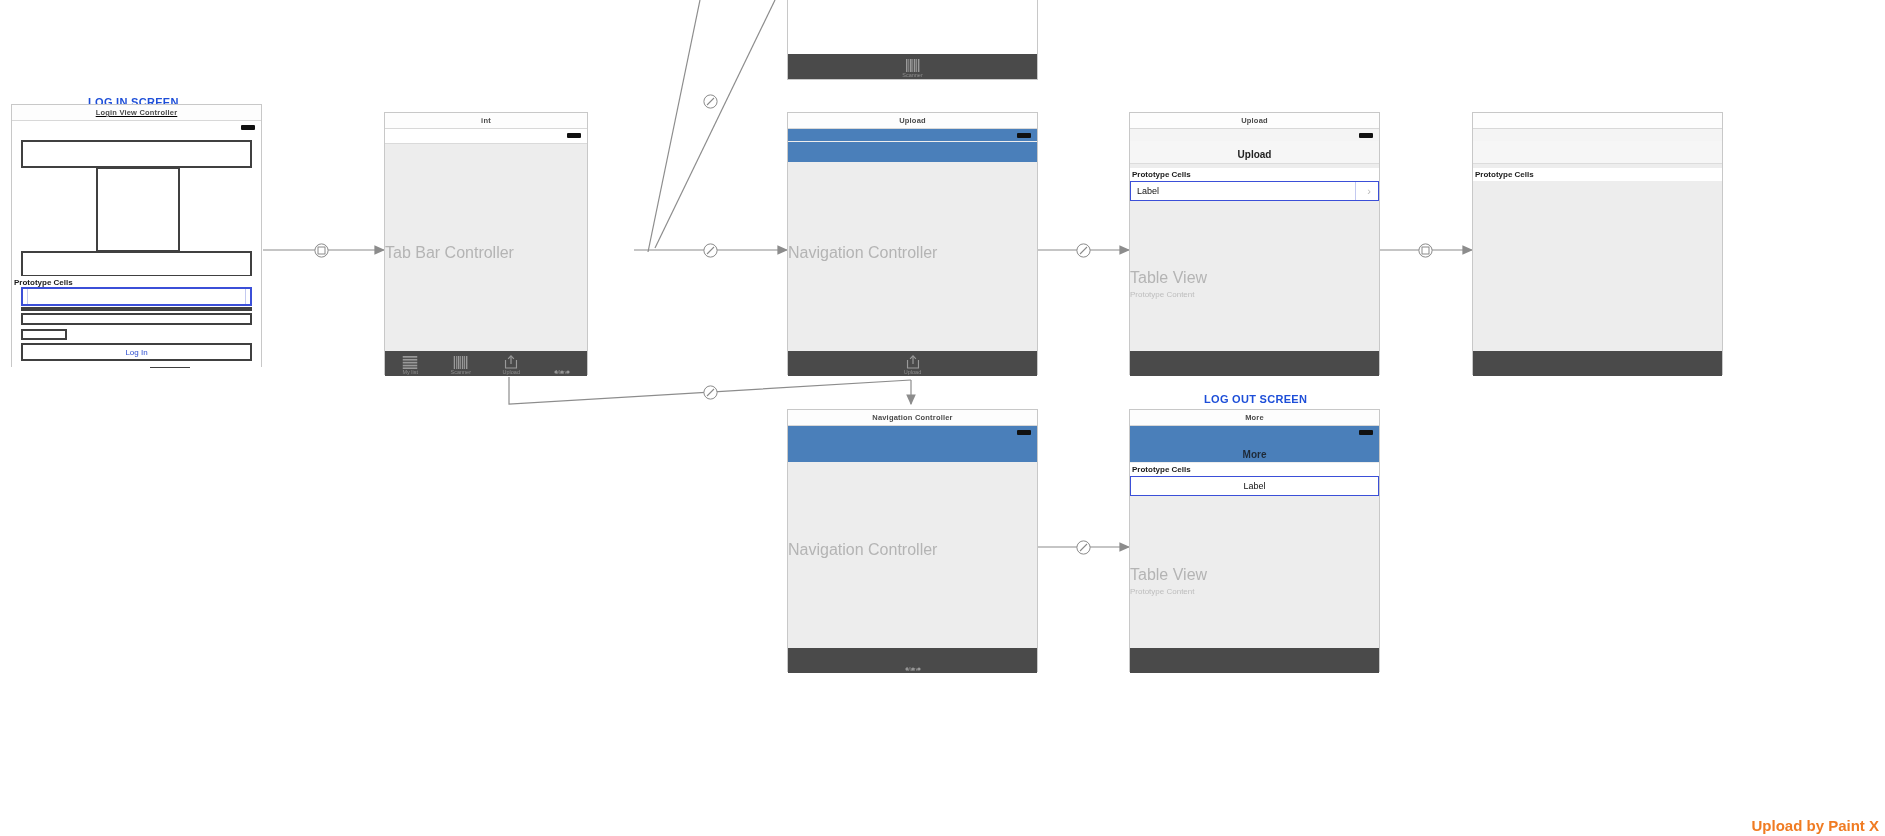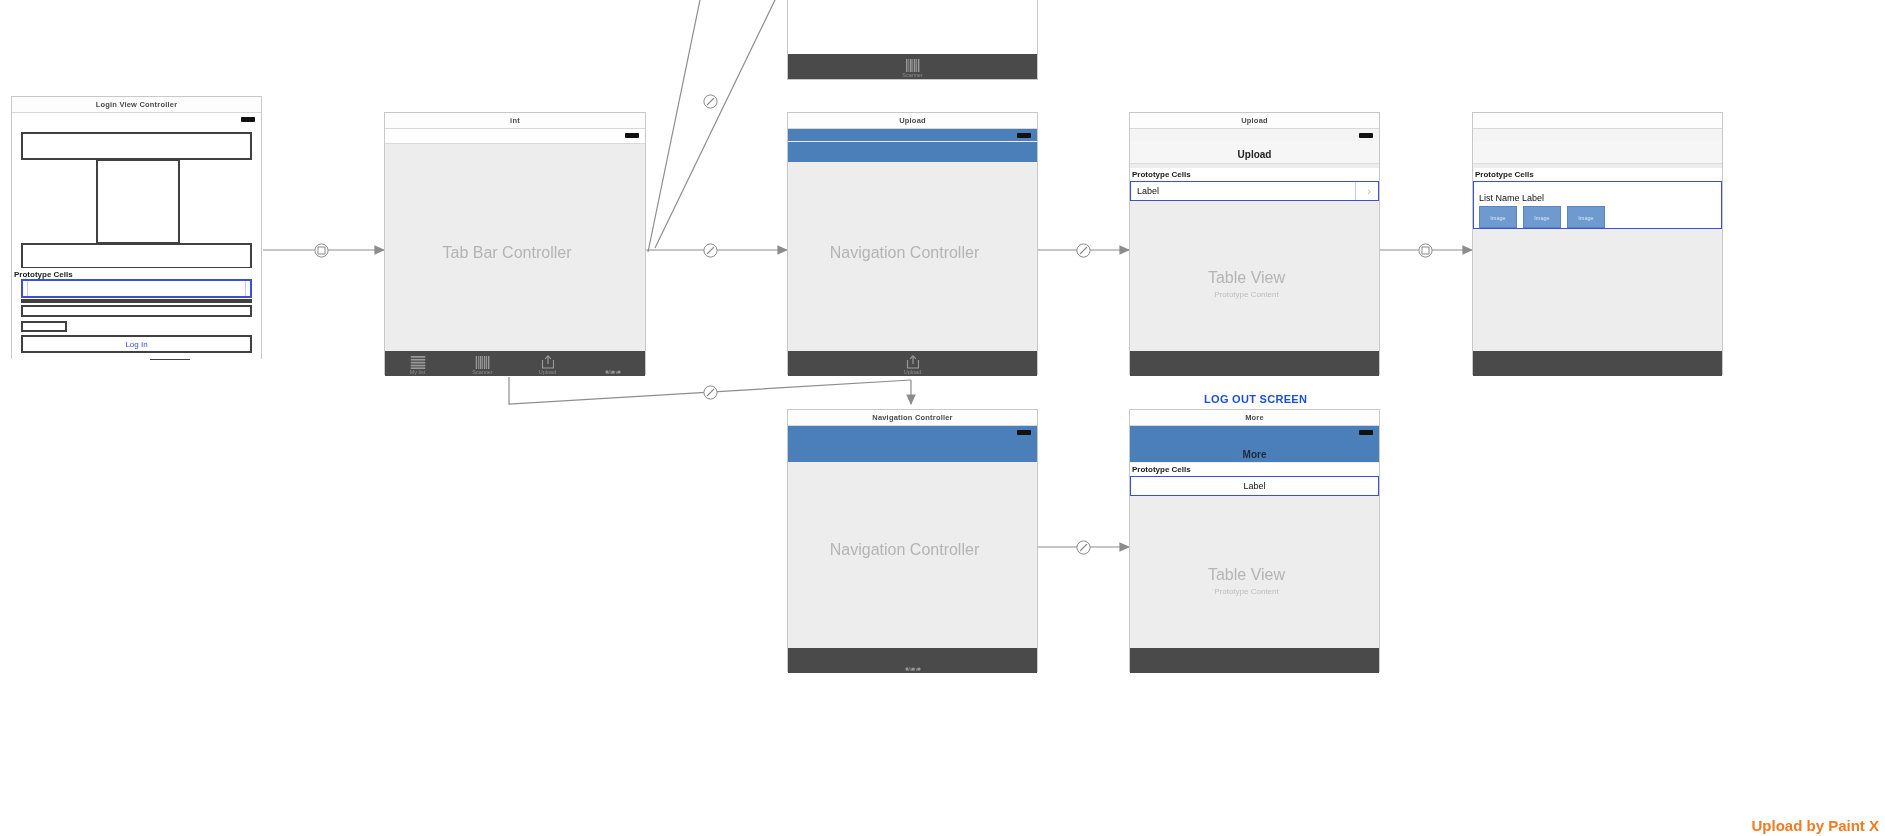--- a/index.html
+++ b/index.html
@@ -16,21 +16,21 @@
     height:15px;line-height:15px;text-align:center;
     font-size:7.5px;font-weight:bold;color:#4a4a4a;
     background:#fdfdfd;border-bottom:1px solid #d8d8d8;
     letter-spacing:.2px;
   }
   .scene-body{position:relative;background:#ededed;overflow:hidden;}
   .scene-body.white{background:#ffffff;}
 
   .placeholder{
     position:absolute;left:0;right:16px;top:50%;transform:translateY(-50%);
-    text-align:center;color:#b4b4b4;font-size:16px;pointer-events:none;
+    text-align:left;color:#b4b4b4;font-size:16px;pointer-events:none;
   }
   .placeholder .sub{display:block;font-size:8px;color:#bdbdbd;margin-top:3px;}
 
   
   .battery{position:absolute;right:6px;top:4px;width:14px;height:5px;background:#111;border-radius:1px;}
 
   
   .statusbar-blue{position:absolute;left:0;right:0;top:0;height:12px;background:#4a7fba;}
   .navbar-blue{position:absolute;left:0;right:0;height:20px;background:#4a7fba;}
   .navbar-blue .t{
@@ -193,21 +193,21 @@
                 <rect x="12" y="0" width="1.4" height="13"></rect>
               </g>
             </svg>
           </span>
           <span class="lbl">Scanner</span>
         </div>
       </div>
     </div>
   </div>
 
-  <div class="scene" style="left:11px;top:96px;width:251px;height:263px;">
+  <div class="scene" style="left:11px;top:104px;width:251px;height:263px;text-decoration:underline;">
     <div class="scene-title">Login View Controller</div>
     <div class="scene-body white" style="height:247px;">
       <div class="battery"></div>
 
       <div class="wb" style="left:9px;top:19px;right:9px;height:28px;"></div>
 
       <div class="wb" style="left:84px;top:46px;width:84px;height:85px;"></div>
 
       <div class="wb" style="left:9px;top:130px;right:9px;height:26px;"></div>
 
@@ -225,21 +225,21 @@
       <div class="wb" style="left:9px;top:208px;width:46px;height:11px;"></div>
 
       <div class="wb" style="left:9px;top:222px;right:9px;height:18px;">
         <div class="login-link">Log In</div>
       </div>
 
       <div class="wb" style="left:138px;top:246px;width:40px;height:12px;"></div>
     </div>
   </div>
 
-  <div class="scene" style="left:384px;top:112px;width:262px;height:263px;">
+  <div class="scene" style="left:384px;top:112px;width:204px;height:263px;">
     <div class="scene-title">int</div>
     <div class="scene-body" style="height:247px;">
       <div class="statusbar-light" style="height:14px;background:#fff;border-bottom:1px solid #dadada;"></div>
       <div class="battery"></div>
       <div class="placeholder">
         <span>Tab Bar Controller</span>
       </div>
       <div class="tabbar">
         <div class="tabitem">
           <span class="tabicon">
@@ -345,26 +345,20 @@
     </div>
   </div>
 
   <div class="scene" style="left:1472px;top:112px;width:251px;height:263px;">
     <div class="scene-title">&nbsp;</div>
     <div class="scene-body" style="height:247px;">
       <div class="statusbar-light"></div>
       <div class="navbar-light" style="top:12px;"></div>
 
       <div class="proto-label" style="top:39px;">Prototype Cells</div>
-      <div class="proto-cell" style="top:52px;height:48px;border-left:1px solid #3b4fd8;border-right:1px solid #3b4fd8;">
-        <div class="cell-label" style="top:11px;transform:none;text-align:left;padding-left:5px;font-weight:normal;">List Name Label</div>
-        <div class="imgbtn" style="left:5px;top:24px;width:38px;height:22px;">Image</div>
-        <div class="imgbtn" style="left:49px;top:24px;width:38px;height:22px;">Image</div>
-        <div class="imgbtn" style="left:93px;top:24px;width:38px;height:22px;">Image</div>
-      </div>
 
       <div class="tabbar"></div>
     </div>
   </div>
 
   <div class="scene" style="left:787px;top:409px;width:251px;height:263px;">
     <div class="scene-title">Navigation Controller</div>
     <div class="scene-body" style="height:247px;">
       <div class="navbar-blue" style="top:0;height:36px;"></div>
       <div class="battery"></div>

